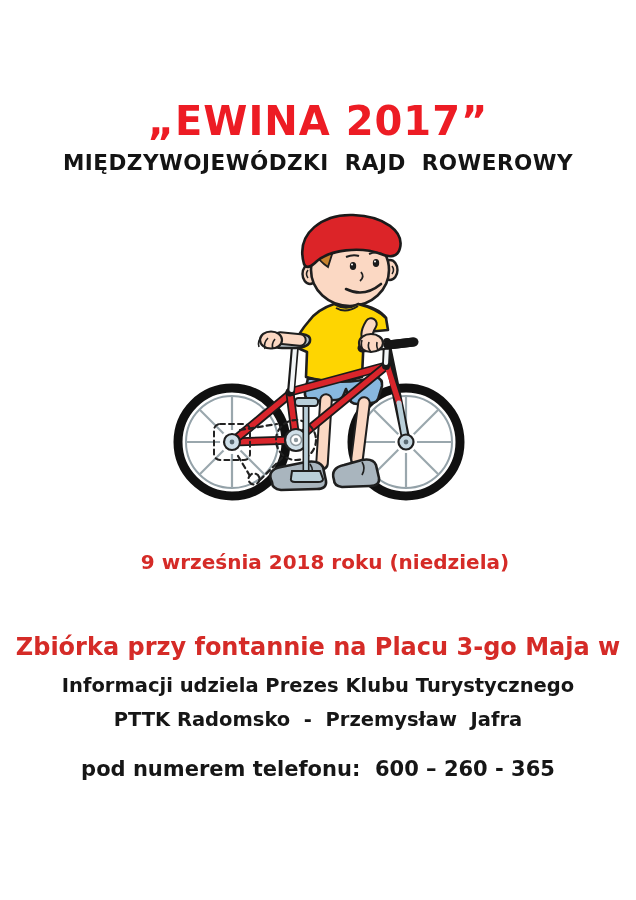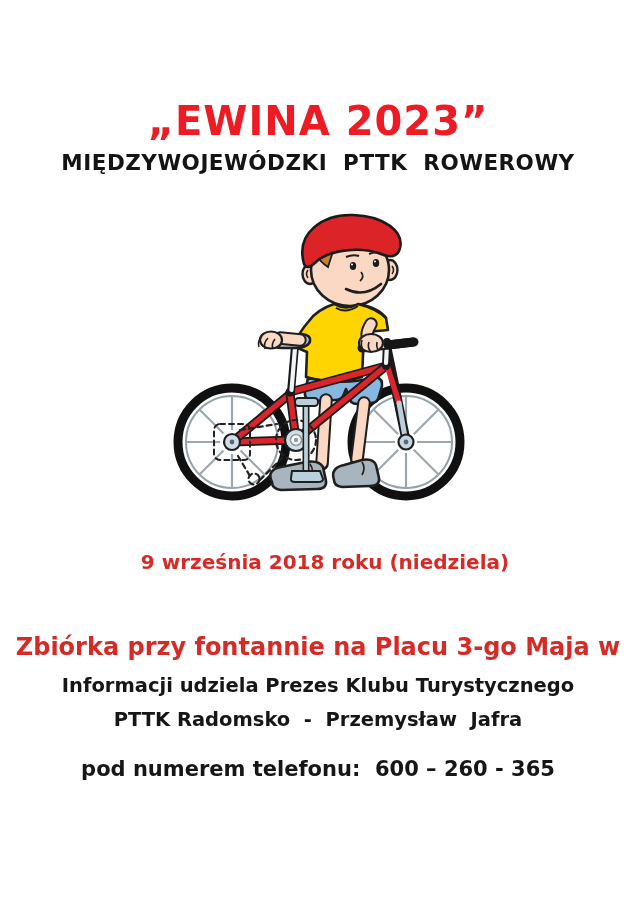--- a/index.html
+++ b/index.html
@@ -33,22 +33,22 @@
     top: 190px;
     width: 340px;
     height: 340px;
   }
 </style>
 </head>
 <body>
 
 <div class="poster">
 
-  <h1 class="line title">„EWINA 2023”</h1>
-  <h2 class="line subtitle">MIĘDZYWOJEWÓDZKI  PTTK  ROWEROWY</h2>
+  <h1 class="line title">„EWINA 2017”</h1>
+  <h2 class="line subtitle">MIĘDZYWOJEWÓDZKI  RAJD  ROWEROWY</h2>
 
   <div class="illustration">
     <svg width="340" height="340" viewBox="0 0 340 340" xmlns="http://www.w3.org/2000/svg">
 
       <g>
 
         <circle cx="82" cy="252" r="54" fill="#ffffff" stroke="#101010" stroke-width="9"></circle>
         <circle cx="82" cy="252" r="46" fill="none" stroke="#93a1a8" stroke-width="2"></circle>
         <g stroke="#9aa7ad" stroke-width="2.2">
           <line x1="36" y1="252" x2="128" y2="252"></line>

